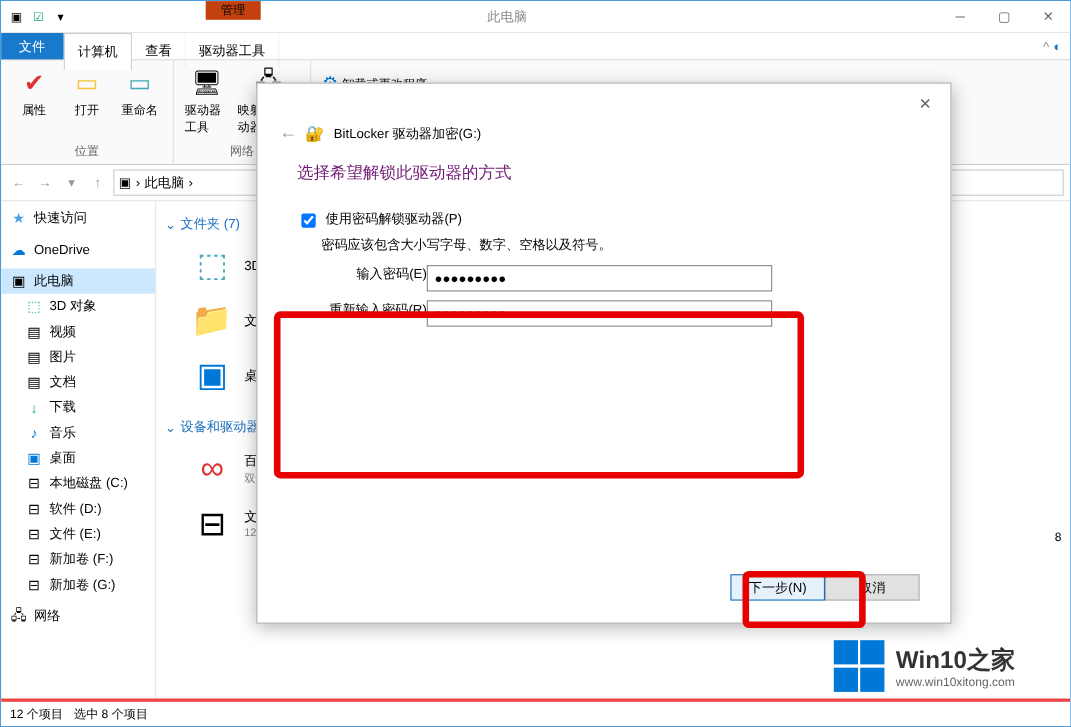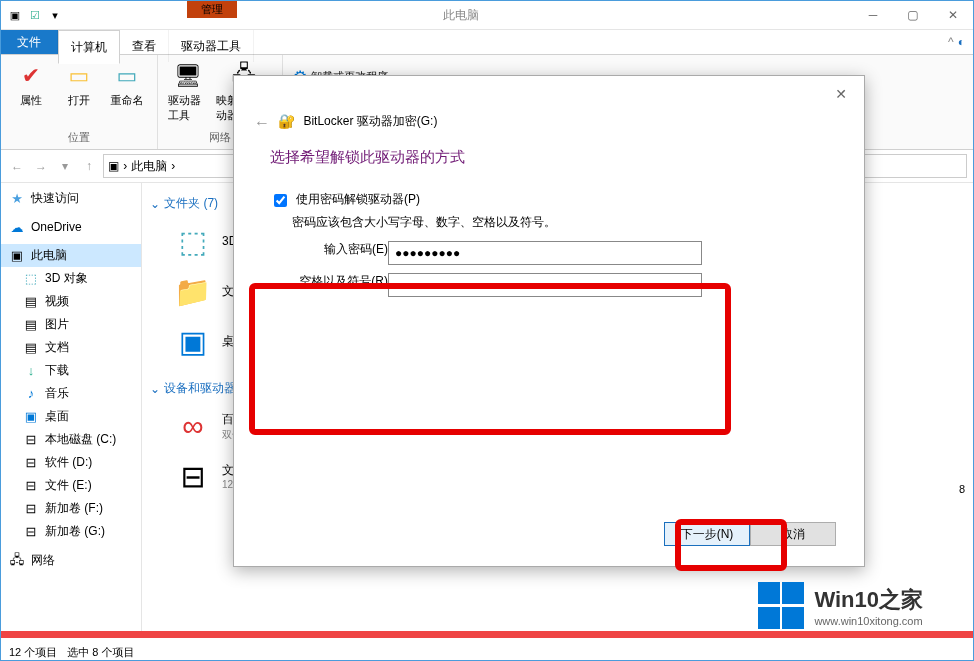--- a/index.html
+++ b/index.html
@@ -28,21 +28,21 @@
 .body{display:flex;height:460px}
 .sidebar{width:140px;border-right:1px solid #e5e5e5;overflow:hidden}
 .sb-item{padding:3px 8px;display:flex;align-items:center;gap:6px;font-size:12px}
 .sb-item.selected{background:#cce8ff}
 .sb-item.indent{padding-left:22px}
 .sb-icon{width:16px;height:16px;display:flex;align-items:center;justify-content:center;font-size:13px}
 .content{flex:1;padding:8px;overflow:hidden;position:relative}
 .sec-head{color:#1a6fc0;font-size:12px;padding:4px 0;display:flex;align-items:center;gap:4px}
 .item{display:flex;align-items:center;gap:8px;padding:4px;margin-left:18px}
 .item-icon{width:42px;height:42px;display:flex;align-items:center;justify-content:center;font-size:30px}
-.statusbar{position:absolute;bottom:0;left:0;right:0;height:22px;border-top:7px solid #ef4444;display:flex;align-items:flex-end;padding:0 8px;font-size:11px;gap:10px;background:#fff}
+.statusbar{position:absolute;bottom:0;left:0;right:0;height:22px;border-top:3px solid #ef4444;display:flex;align-items:center;padding:0 8px;font-size:11px;gap:10px;background:#fff}
 
 
 .dialog{position:absolute;left:232px;top:74px;width:630px;height:490px;background:#fff;border:1px solid #aaa;box-shadow:0 4px 16px rgba(0,0,0,0.3)}
 .dlg-title{height:36px;display:flex;align-items:center;justify-content:flex-end;padding:0 8px}
 .dlg-close{width:30px;height:24px;display:flex;align-items:center;justify-content:center;color:#666;font-size:14px}
 .dlg-head{display:flex;align-items:center;gap:8px;padding:0 20px 12px 20px}
 .dlg-back{color:#999;font-size:16px}
 .dlg-head-text{font-size:12px}
 .dlg-body{padding:6px 36px}
 .dlg-heading{color:#701a75;font-size:15px;margin-bottom:24px}
@@ -289,21 +289,21 @@
       <div class="opt-row">
         <input type="checkbox" checked="" style="">
         <span>使用密码解锁驱动器(P)</span>
       </div>
       <div class="opt-desc">密码应该包含大小写字母、数字、空格以及符号。</div>
       <div class="pwd-row">
         <label>输入密码(E)</label>
         <input type="text" value="●●●●●●●●●" style="">
       </div>
       <div class="pwd-row">
-        <label>空格以及符号(R)</label>
+        <label>重新输入密码(R)</label>
         <input type="text" value="●●●●●●●●●" style="">
       </div>
     </div>
 
   </div>
   <div class="dlg-btns">
     <button class="dlg-btn primary">下一步(N)</button>
     <button class="dlg-btn">取消</button>
   </div>
 </div>

